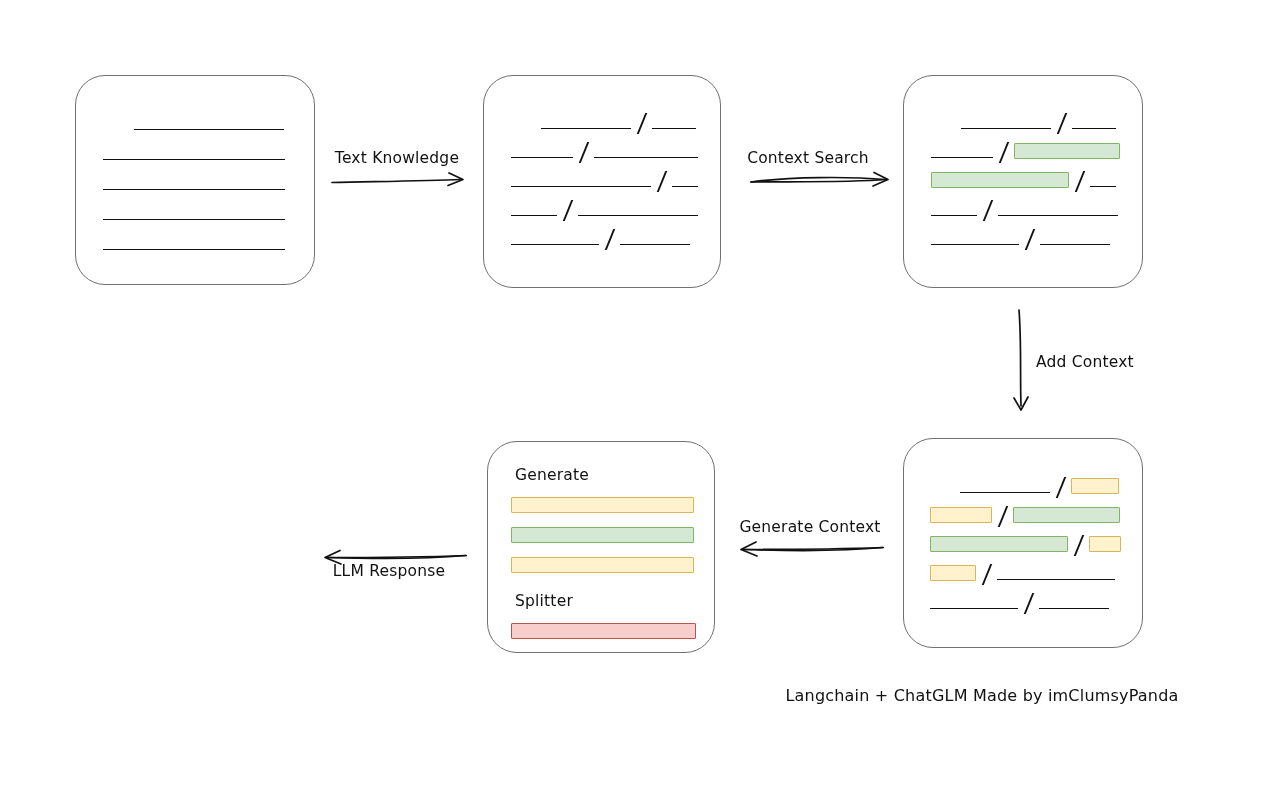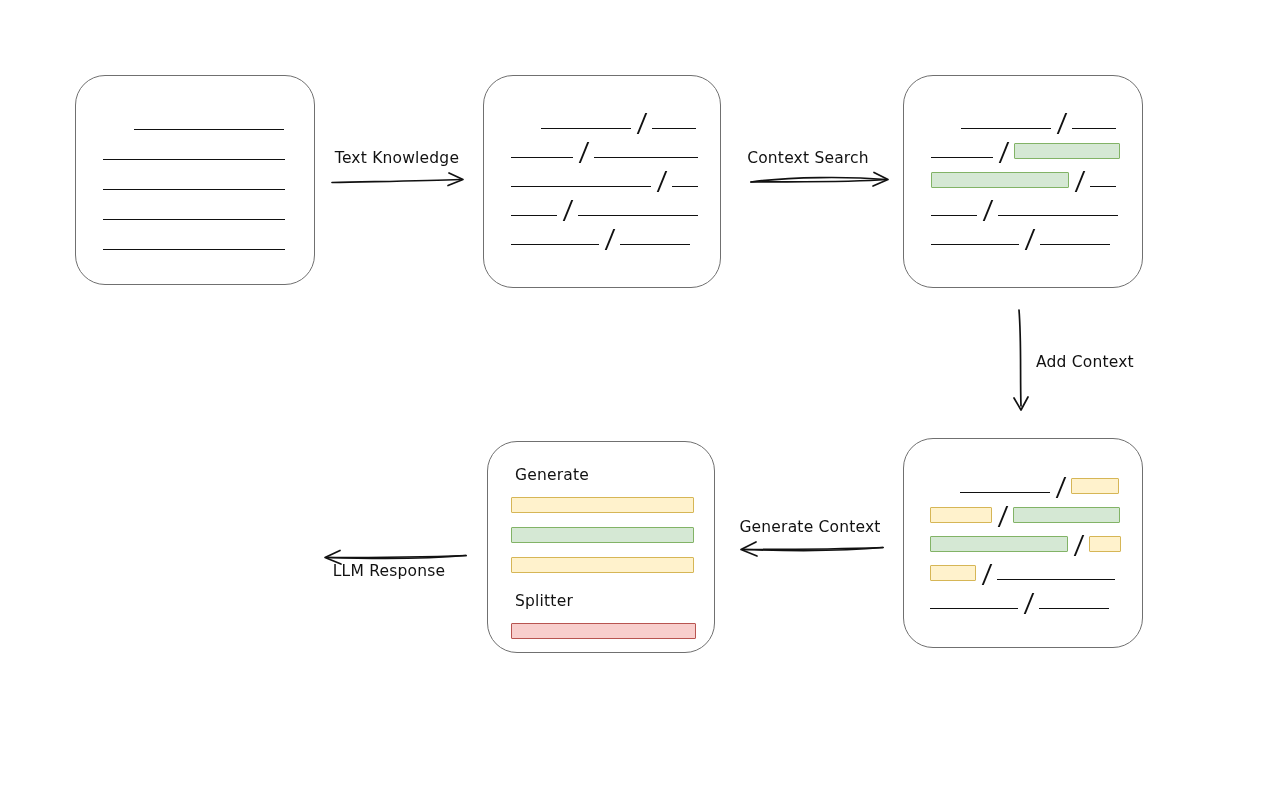--- a/index.html
+++ b/index.html
@@ -202,14 +202,15 @@
   </div>
 
   <div class="flow-label lbl-center" style="left:319px;top:526px;width:140px;margin-top:36px;">LLM Response</div>
   <svg class="arrow-svg" style="left:316px;top:543px;" width="155" height="30" aria-hidden="true">
     <path d="M150 12.5 C 110 14, 60 14.5, 12 14.5"></path>
     <path d="M150 12.5 C 110 16, 60 16, 12 14.5"></path>
     <path d="M24 7.5 L9 14.5 L25 21"></path>
   </svg>
 
 
+  <div class="caption">Langchain + ChatGLM Made by imClumsyPanda</div>
 
 </div>
 
 </body></html>

